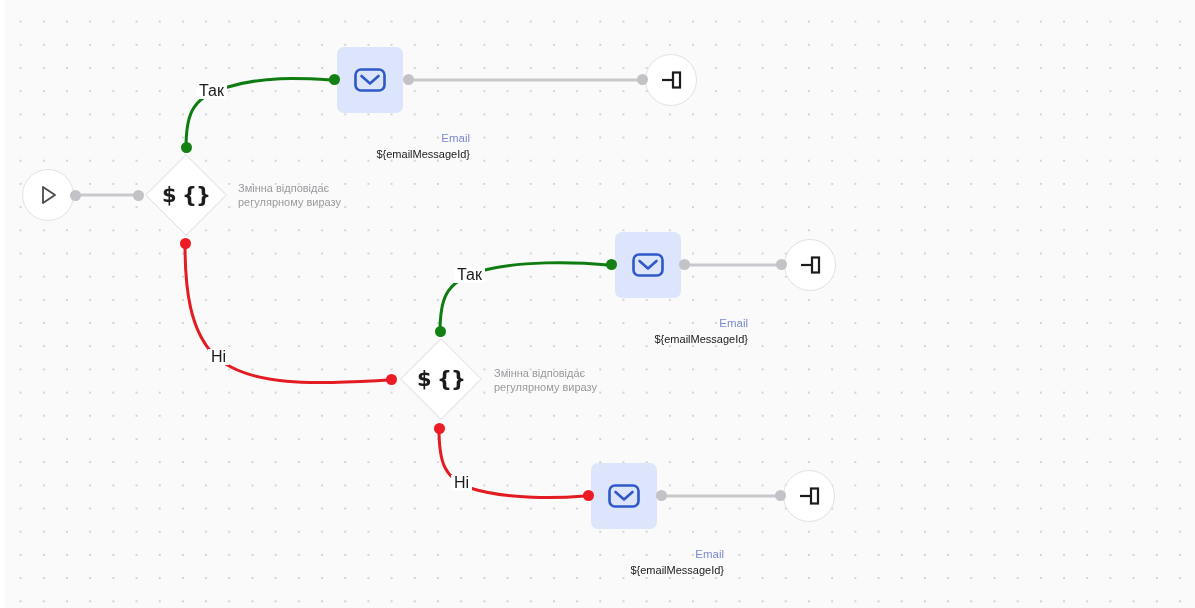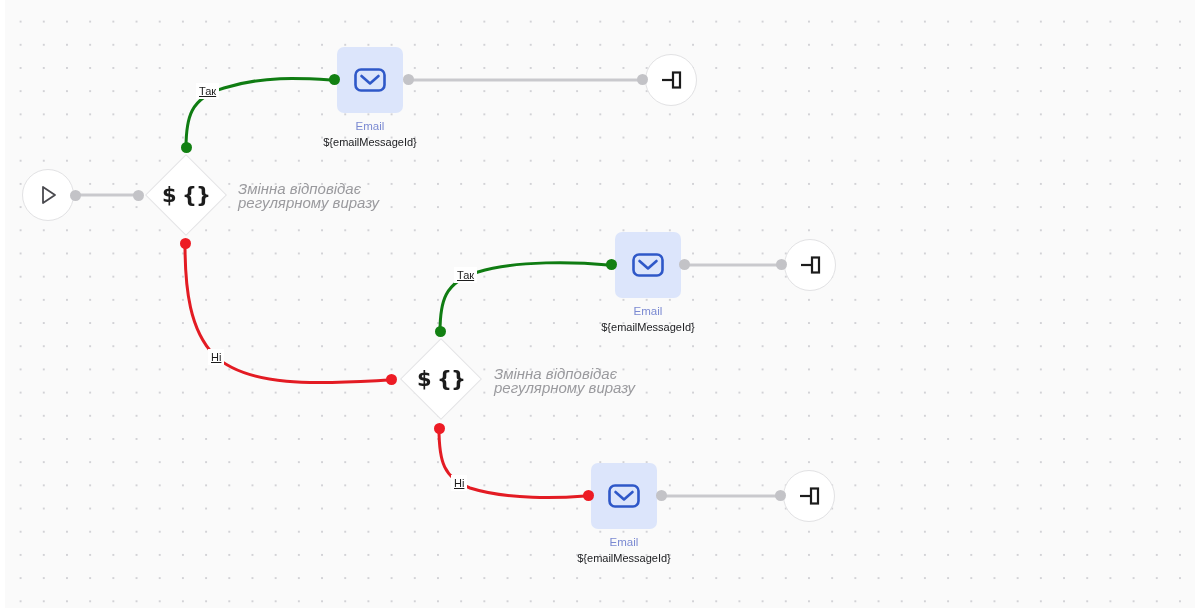--- a/index.html
+++ b/index.html
@@ -88,50 +88,49 @@
     height: 11px;
     border-radius: 50%;
     background: #c3c3c7;
   }
   .port.green { background: #128012; }
   .port.red   { background: #ed1b24; }
 
   
   .node-caption {
     position: absolute;
-    text-align: center;
-    white-space: nowrap;
+    text-align: right;
+    white-space: nowrap;
+    margin-top: 12px;
   }
   .caption-type {
     font-size: 11.5px;
     color: #7b8ad2;
     line-height: 15px;
   }
   .caption-name {
     font-size: 11px;
     color: #202124;
     line-height: 17px;
   }
   .desc-label {
     position: absolute;
-    font-size: 15px;
+    font-size: 11px;
     color: #9a9a9e;
     line-height: 13.5px;
     white-space: nowrap;
-    font-style: italic;
   }
   .edge-label {
     position: absolute;
-    font-size: 11px;
+    font-size: 16px;
     color: #1c1c1c;
     background: #ffffff;
     padding: 0 3px;
     line-height: 16px;
     white-space: nowrap;
-    text-decoration: underline;
   }
 </style>
 </head>
 <body>
 
 <div id="canvas">
 
   <div id="left-band"></div>
 
   <svg id="edges" viewBox="0 0 1195 608" xmlns="http://www.w3.org/2000/svg">

